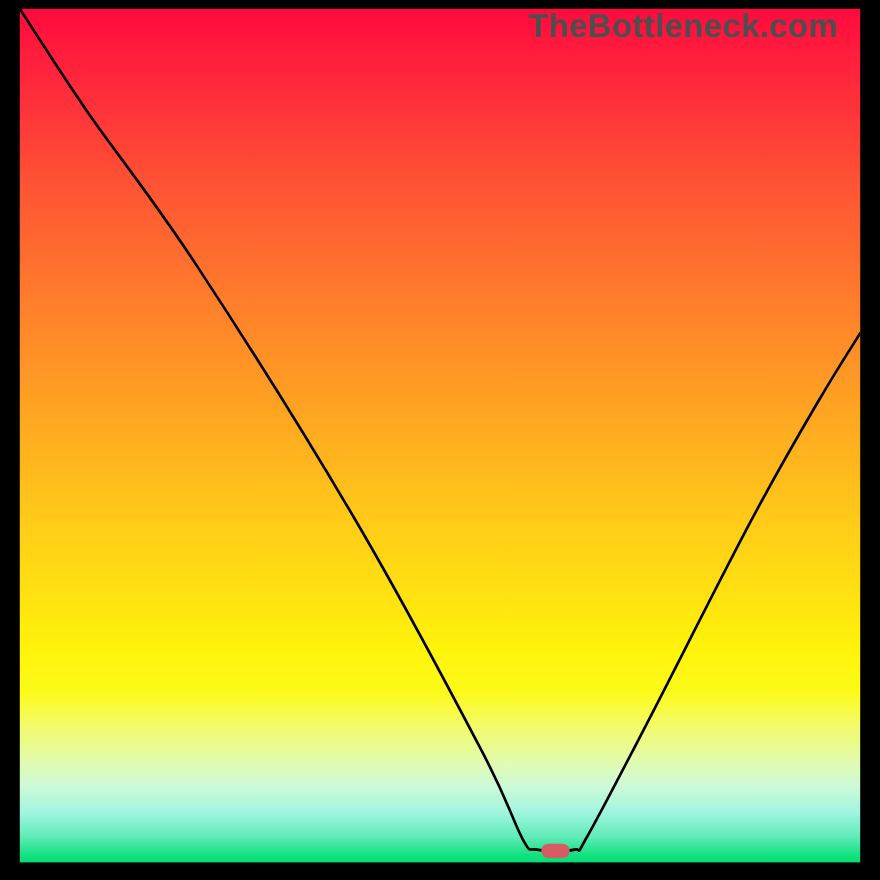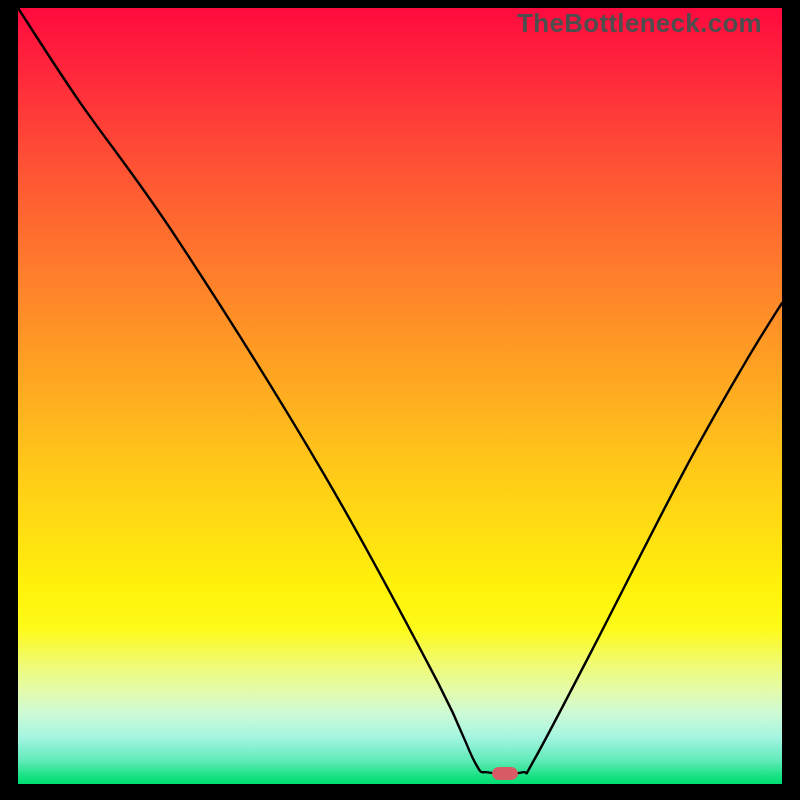--- a/index.html
+++ b/index.html
@@ -43,21 +43,21 @@
       #60ebb8 97%,
       #18e283 99%,
       #00de72 100%
     );
   }
   .watermark {
     position: absolute;
     top: 0px;
     right: 20px;
     font-family: Arial, Helvetica, sans-serif;
-    font-size: 26px;
+    font-size: 30px;
     font-weight: 600;
     color: #4e4e4e;
     letter-spacing: 0.3px;
     z-index: 5;
   }
   svg.curve {
     position: absolute;
     left: 0;
     top: 0;
     width: 764px;

